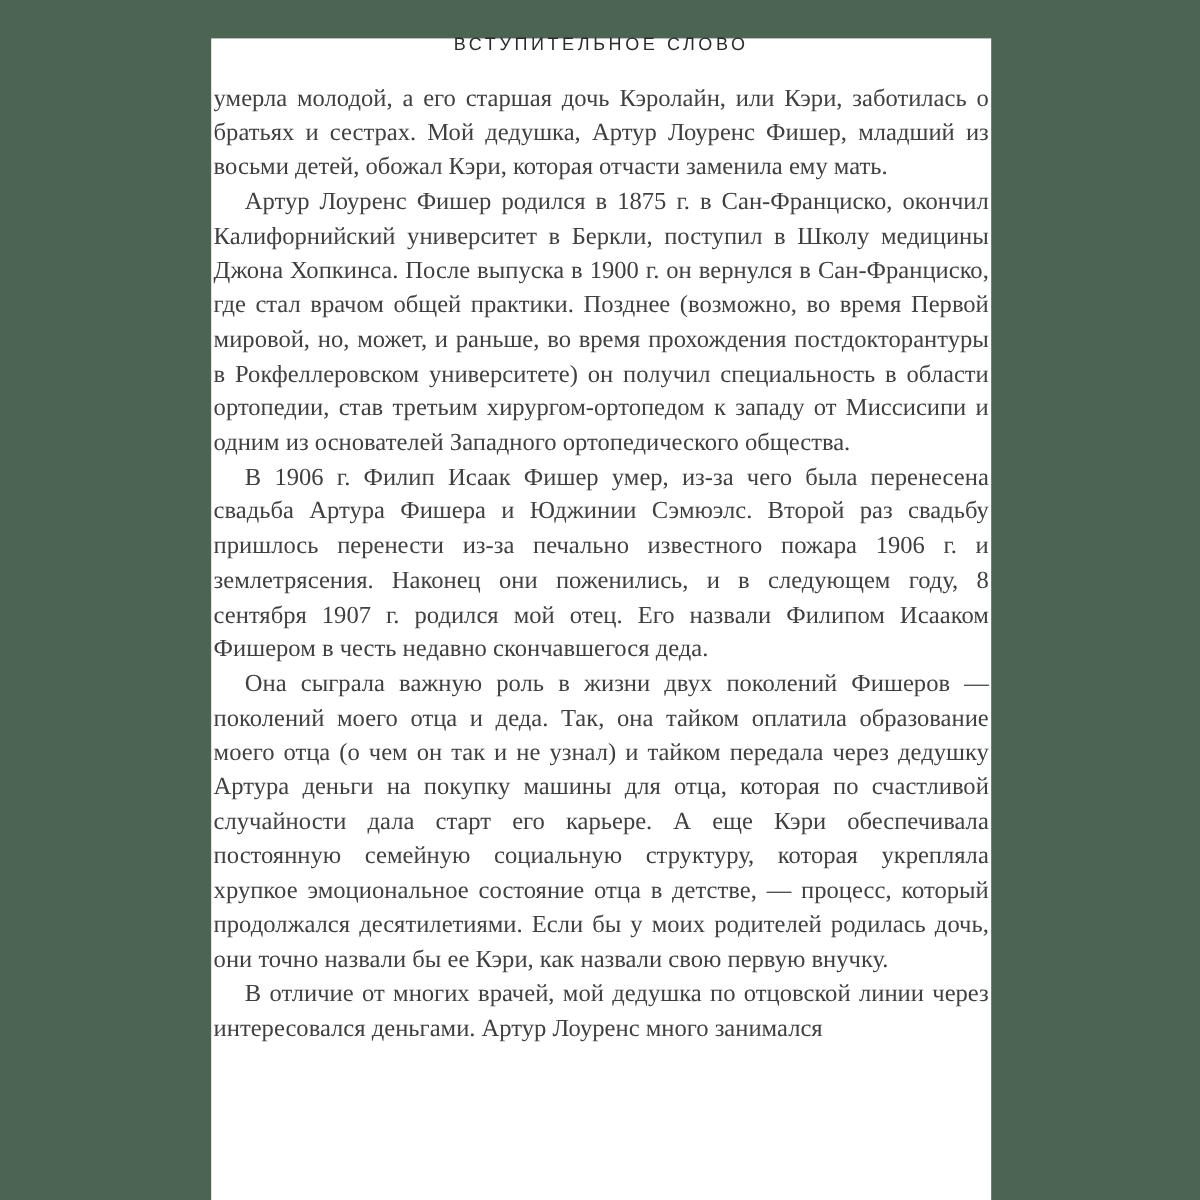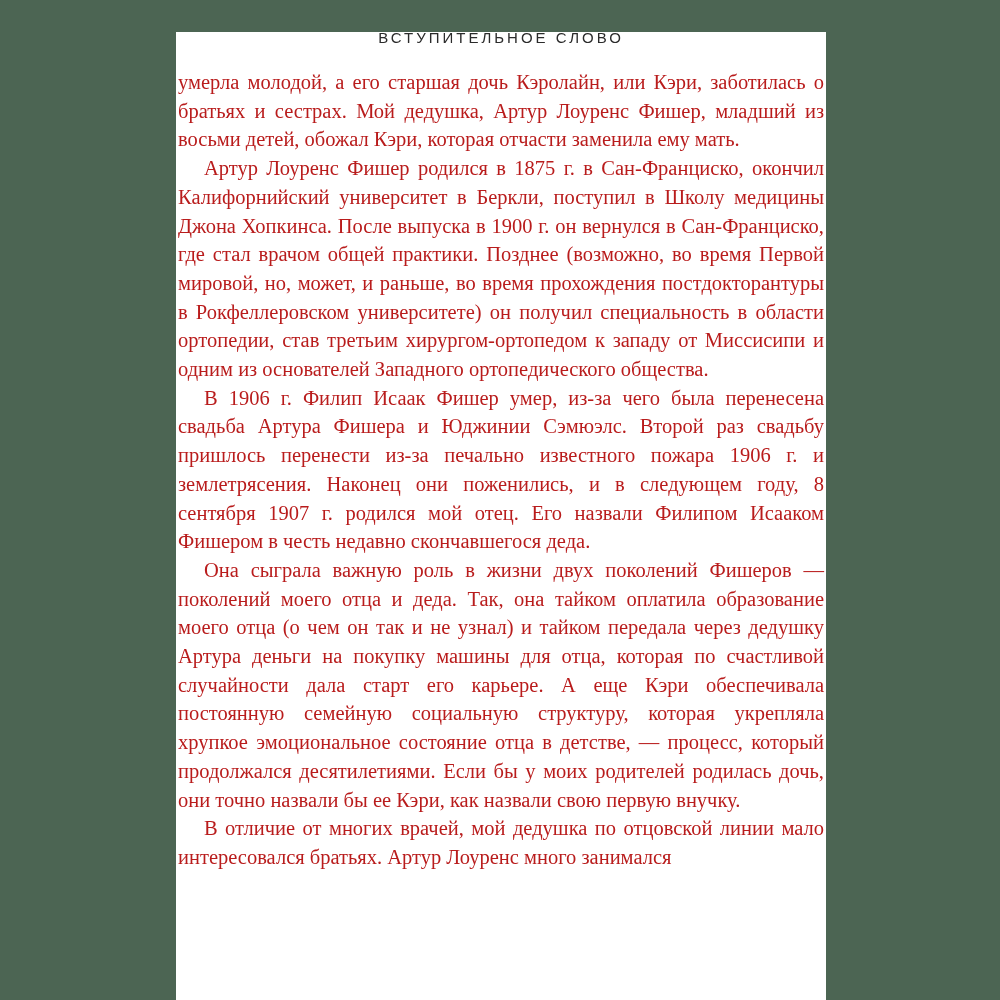--- a/index.html
+++ b/index.html
@@ -42,21 +42,21 @@
     color: #2b2b2b;
     white-space: nowrap;
   }
   .body-text {
     position: absolute;
     top: 36px;
     left: 0;
     width: 100%;
     box-sizing: border-box;
     padding: 0 2px;
-    color: #b91c1c;
+    color: #404040;
     font-family: "Liberation Serif", serif;
     font-size: 20.5px;
     line-height: 28.7px;
     text-align: justify;
     hyphens: auto;
     -webkit-hyphens: auto;
   }
   .para {
     margin: 0;
     padding: 0;
@@ -83,19 +83,19 @@
 <div class="reader-bg">
   <div class="page">
 
     <div class="running-head">ВСТУПИТЕЛЬНОЕ СЛОВО</div>
 
     <div class="body-text">
       <p class="para">умерла молодой, а его старшая дочь Кэролайн, или Кэри, заботилась о братьях и сестрах. Мой дедушка, Артур Лоуренс Фишер, младший из восьми детей, обожал Кэри, которая отчасти заменила ему мать.</p>
       <p class="para indent">Артур Лоуренс Фишер родился в 1875 г. в Сан-Франциско, окончил Калифорнийский университет в Беркли, поступил в Школу медицины Джона Хопкинса. После выпуска в 1900 г. он вернулся в Сан-Франциско, где стал врачом общей практики. Позднее (возможно, во время Первой мировой, но, может, и раньше, во время прохождения постдокторантуры в Рокфеллеровском университете) он получил специальность в области ортопедии, став третьим хирургом-ортопедом к западу от Миссисипи и одним из основателей Западного ортопедического общества.</p>
       <p class="para indent">В 1906 г. Филип Исаак Фишер умер, из-за чего была перенесена свадьба Артура Фишера и Юджинии Сэмюэлс. Второй раз свадьбу пришлось перенести из-за печально известного пожара 1906 г. и землетрясения. Наконец они поженились, и в следующем году, 8 сентября 1907 г. родился мой отец. Его назвали Филипом Исааком Фишером в честь недавно скончавшегося деда.</p>
       <p class="para indent">Она сыграла важную роль в жизни двух поколений Фишеров — поколений моего отца и деда. Так, она тайком оплатила образование моего отца (о чем он так и не узнал) и тайком передала через дедушку Артура деньги на покупку машины для отца, которая по счастливой случайности дала старт его карьере. А еще Кэри обеспечивала постоянную семейную социальную структуру, которая укрепляла хрупкое эмоциональное состояние отца в детстве, — процесс, который продолжался десятилетиями. Если бы у моих родителей родилась дочь, они точно назвали бы ее Кэри, как назвали свою первую внучку.</p>
-      <p class="para indent">В отличие от многих врачей, мой дедушка по отцовской линии мало интересовался братьях. Артур Лоуренс много занимался</p>
+      <p class="para indent">В отличие от многих врачей, мой дедушка по отцовской линии через интересовался деньгами. Артур Лоуренс много занимался</p>
     </div>
 
     <div class="page-number">9</div>
 
   </div>
 </div>
 
 </body></html>

